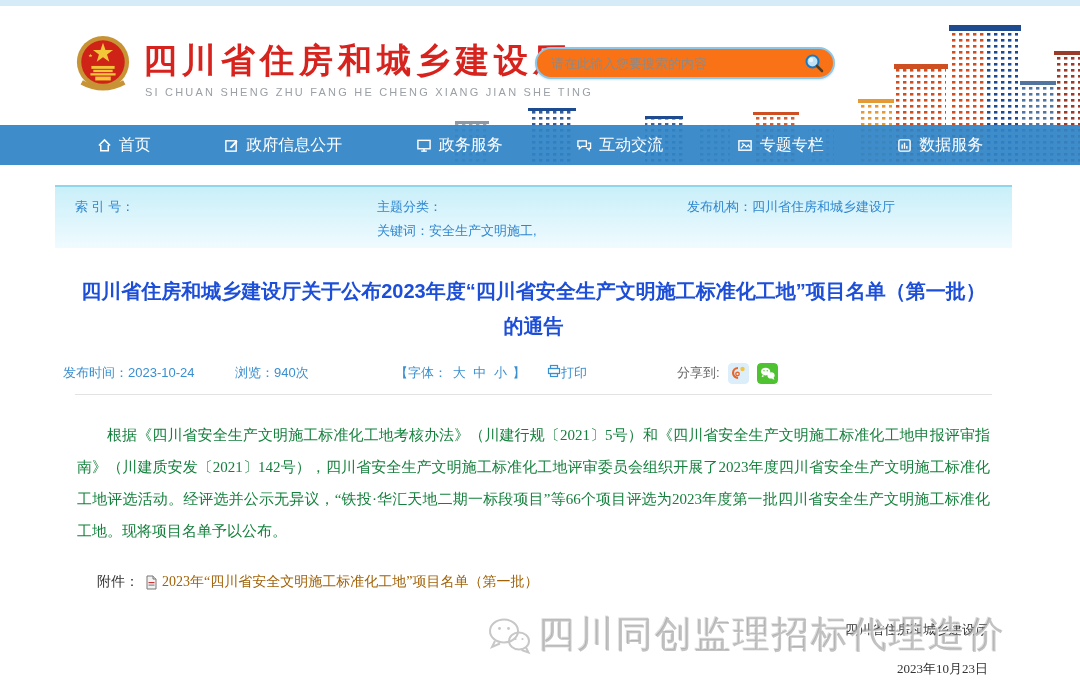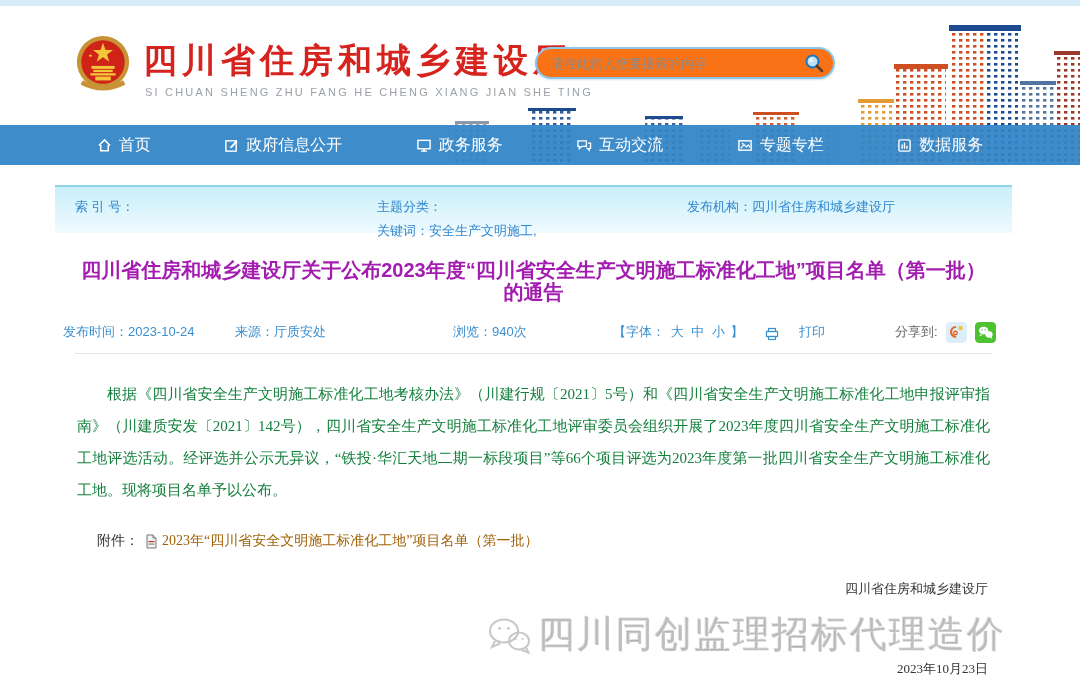--- a/index.html
+++ b/index.html
@@ -34,28 +34,28 @@
   .nav-item { display:flex; align-items:center; gap:7px; color:#fff; font-size:16px; cursor:pointer; white-space:nowrap; }
   .nav-item svg { display:block; }
 
   
   .card { position:absolute; left:55px; top:172px; width:957px; height:512px; background:#ffffff; z-index:3; }
 
   .breadcrumb { padding:15px 0 0 6px; font-size:14px; color:#3288cf; }
   .breadcrumb a { color:#3288cf; text-decoration:none; cursor:pointer; }
   .breadcrumb .sep { color:#5a9fd6; margin:0 4px; }
 
-  .meta-band { margin-top:13px; width:957px; height:48px; border-top:2px solid #8fd5ec; background:linear-gradient(180deg,#c9eff9 0%, #e4f7fd 70%, #f0fbff 100%); position:relative; font-size:13px; color:#2f86cf; }
+  .meta-band { margin-top:13px; width:957px; height:63px; border-top:2px solid #8fd5ec; background:linear-gradient(180deg,#c9eff9 0%, #e4f7fd 70%, #f0fbff 100%); position:relative; font-size:13px; color:#2f86cf; }
   .meta-band .cell { position:absolute; white-space:nowrap; }
 
-  .art-title { margin-top:26px; padding:0 22px; text-align:center; font-size:20px; line-height:22px; font-weight:bold; color:#a21caf; }
+  .art-title { margin-top:26px; padding:0 22px; text-align:center; font-size:20px; line-height:35px; font-weight:bold; color:#1d4ed8; }
 
   .meta-row { margin-top:18px; padding:0 14px 0 8px; height:22px; display:flex; align-items:center; font-size:13px; color:#3a8fd0; white-space:nowrap; }
   .meta-row .item { margin-right:0; }
-  .m-pub { width:172px; } .m-src { width:218px; } .m-view { width:160px; } .m-font { width:152px; } .m-print { width:130px; display:flex; align-items:flex-end; gap:20px; }
+  .m-pub { width:172px; } .m-src { width:218px; } .m-view { width:160px; } .m-font { width:152px; } .m-print { width:130px; display:flex; align-items:flex-start; gap:0; }
   .font-links a { color:#3a8fd0; margin:0 2px; cursor:pointer; text-decoration:none; }
   .share { display:flex; align-items:center; gap:8px; color:#666; }
   .share .ic { width:21px; height:21px; border-radius:4px; display:block; cursor:pointer; }
 
   .rule { margin:10px 20px 0 20px; border-bottom:1px solid #e2e2e2; }
 
   .body-text { margin-top:24px; padding:0 22px; font-size:15px; line-height:32px; color:#15803d; text-align:justify; text-indent:2em; font-family:"Liberation Serif","DejaVu Serif",serif; }
 
   .attach { margin:26px 0 5px 42px; font-size:14px; color:#333; display:flex; align-items:center; font-family:"Liberation Serif","DejaVu Serif",serif; }
   .attach a { color:#a16207; text-decoration:none; cursor:pointer; margin-left:2px; }
@@ -217,21 +217,20 @@
       <div class="cell" style="left:20px; top:11px;"><span>索 引 号：</span><span></span></div>
       <div class="cell" style="left:322px; top:11px;"><span>主题分类：</span><span></span></div>
       <div class="cell" style="left:322px; top:35px;"><span>关键词：</span><span>安全生产文明施工,</span></div>
       <div class="cell" style="left:632px; top:11px;"><span>发布机构：</span><span>四川省住房和城乡建设厅</span></div>
     </div>
 
     <div class="art-title">四川省住房和城乡建设厅关于公布2023年度“四川省安全生产文明施工标准化工地”项目名单（第一批）的通告</div>
 
     <div class="meta-row">
       <span class="item m-pub"><span>发布时间：</span><span>2023-10-24</span></span>
-      <span class="item m-src"><span>来源：</span><span>厅质安处</span></span>
       <span class="item m-view"><span>浏览：</span><span>940次</span></span>
       <span class="item m-font font-links">
         <span>【字体：</span>
         <a>大</a>
         <a>中</a>
         <a>小</a>
         <span>】</span>
       </span>
       <span class="item m-print">
         <svg width="14" height="14" viewBox="0 0 14 14">

